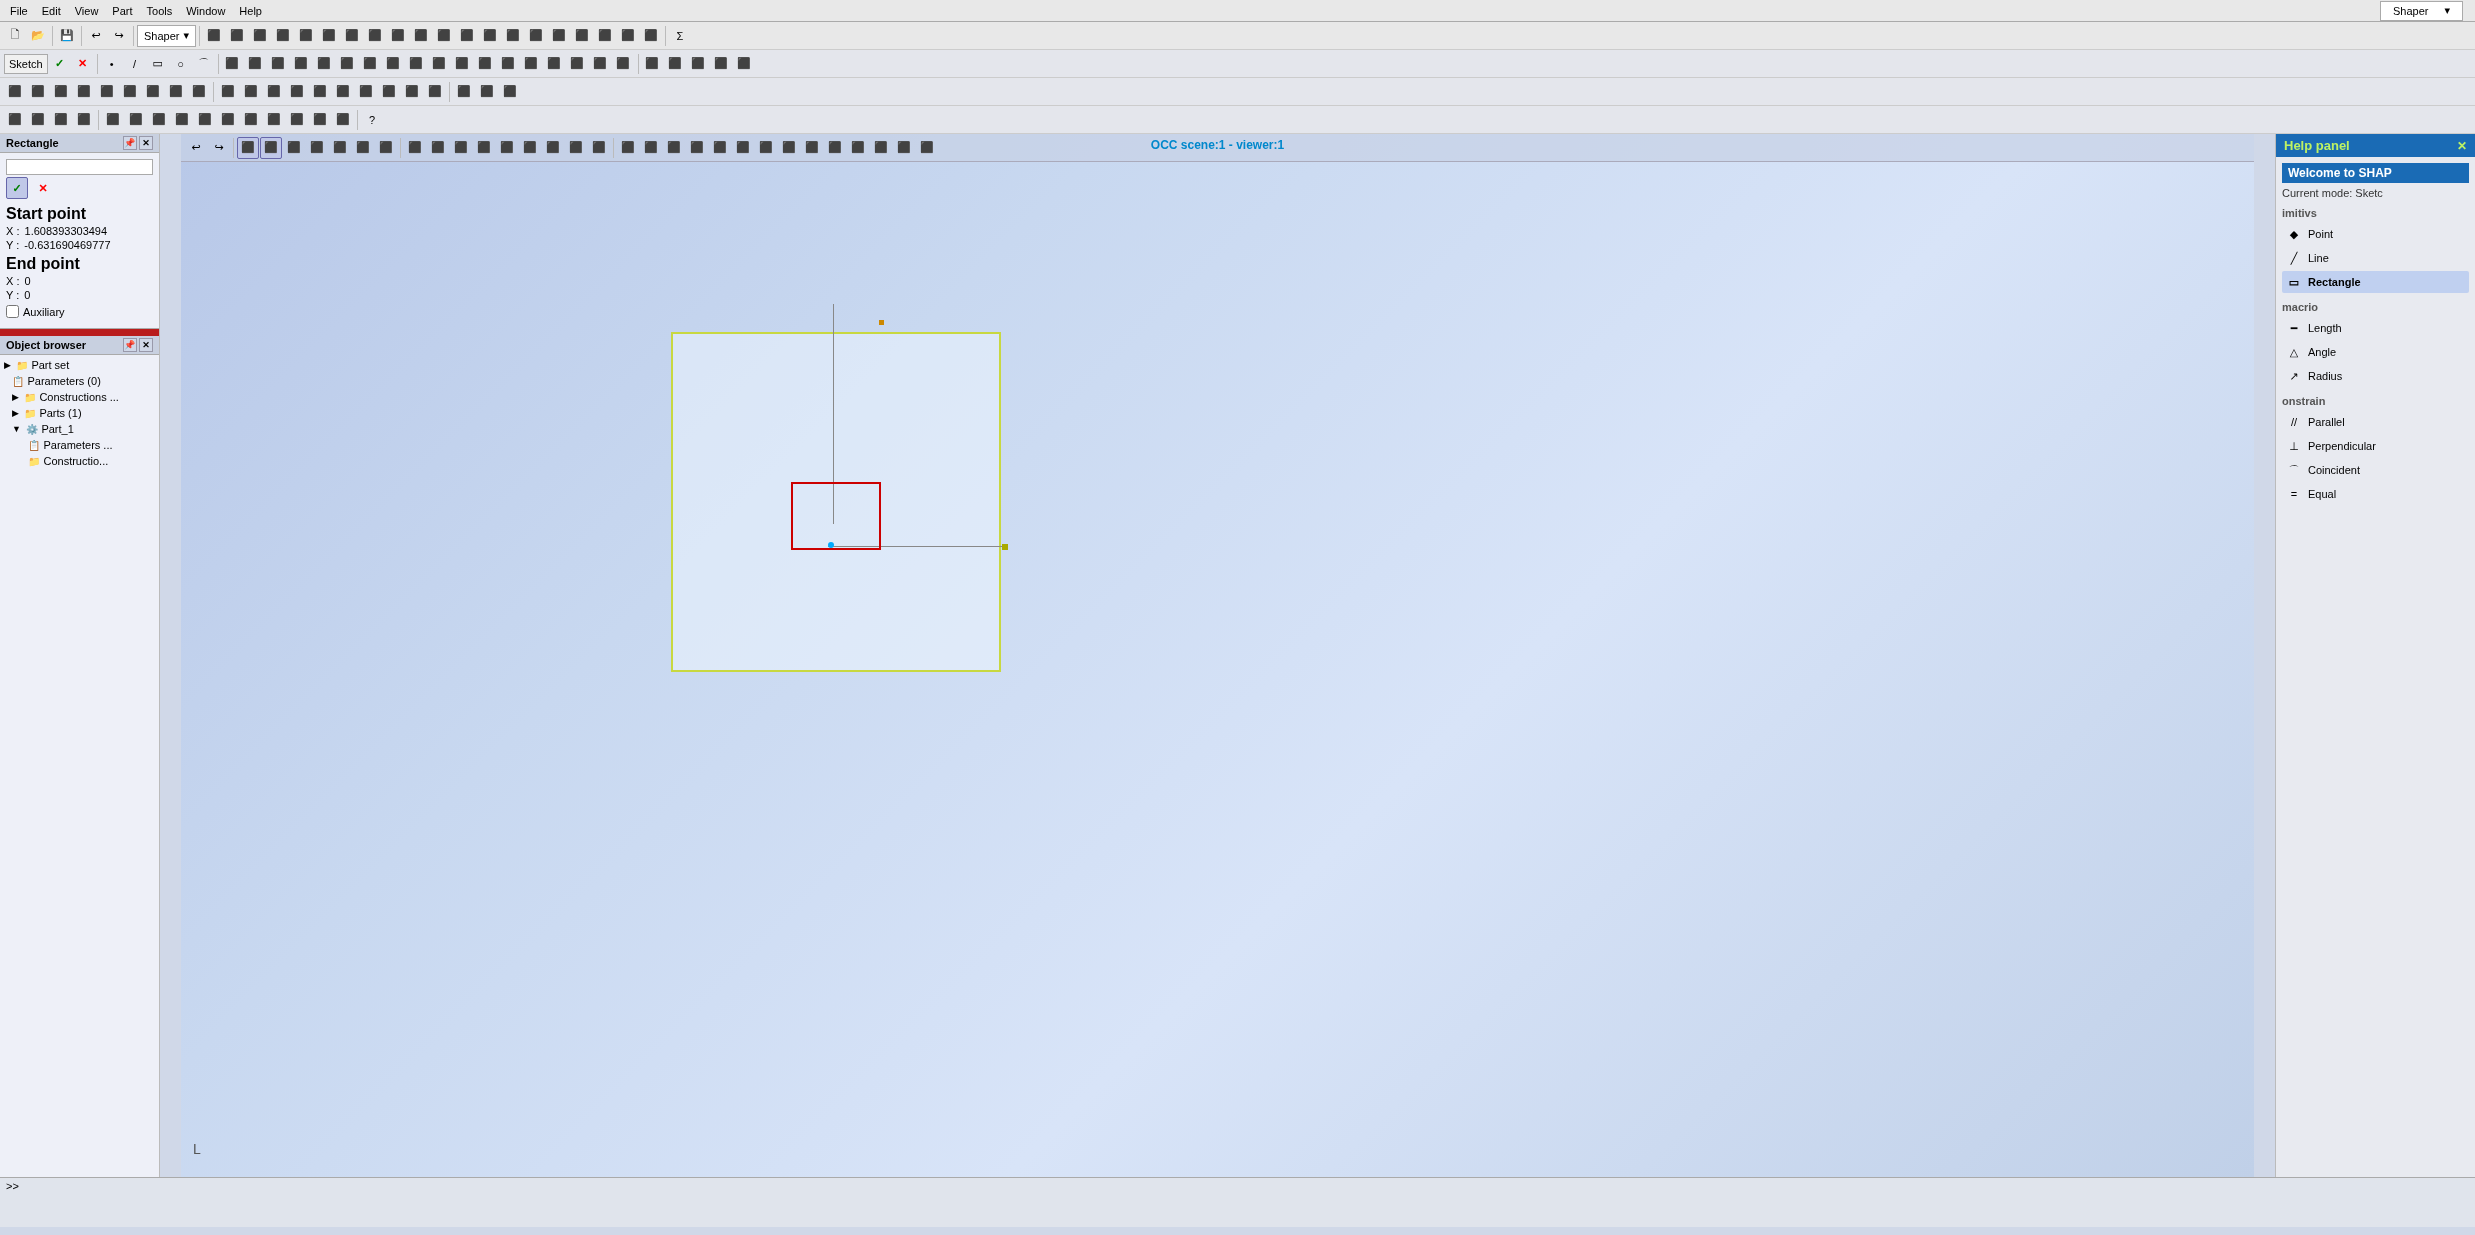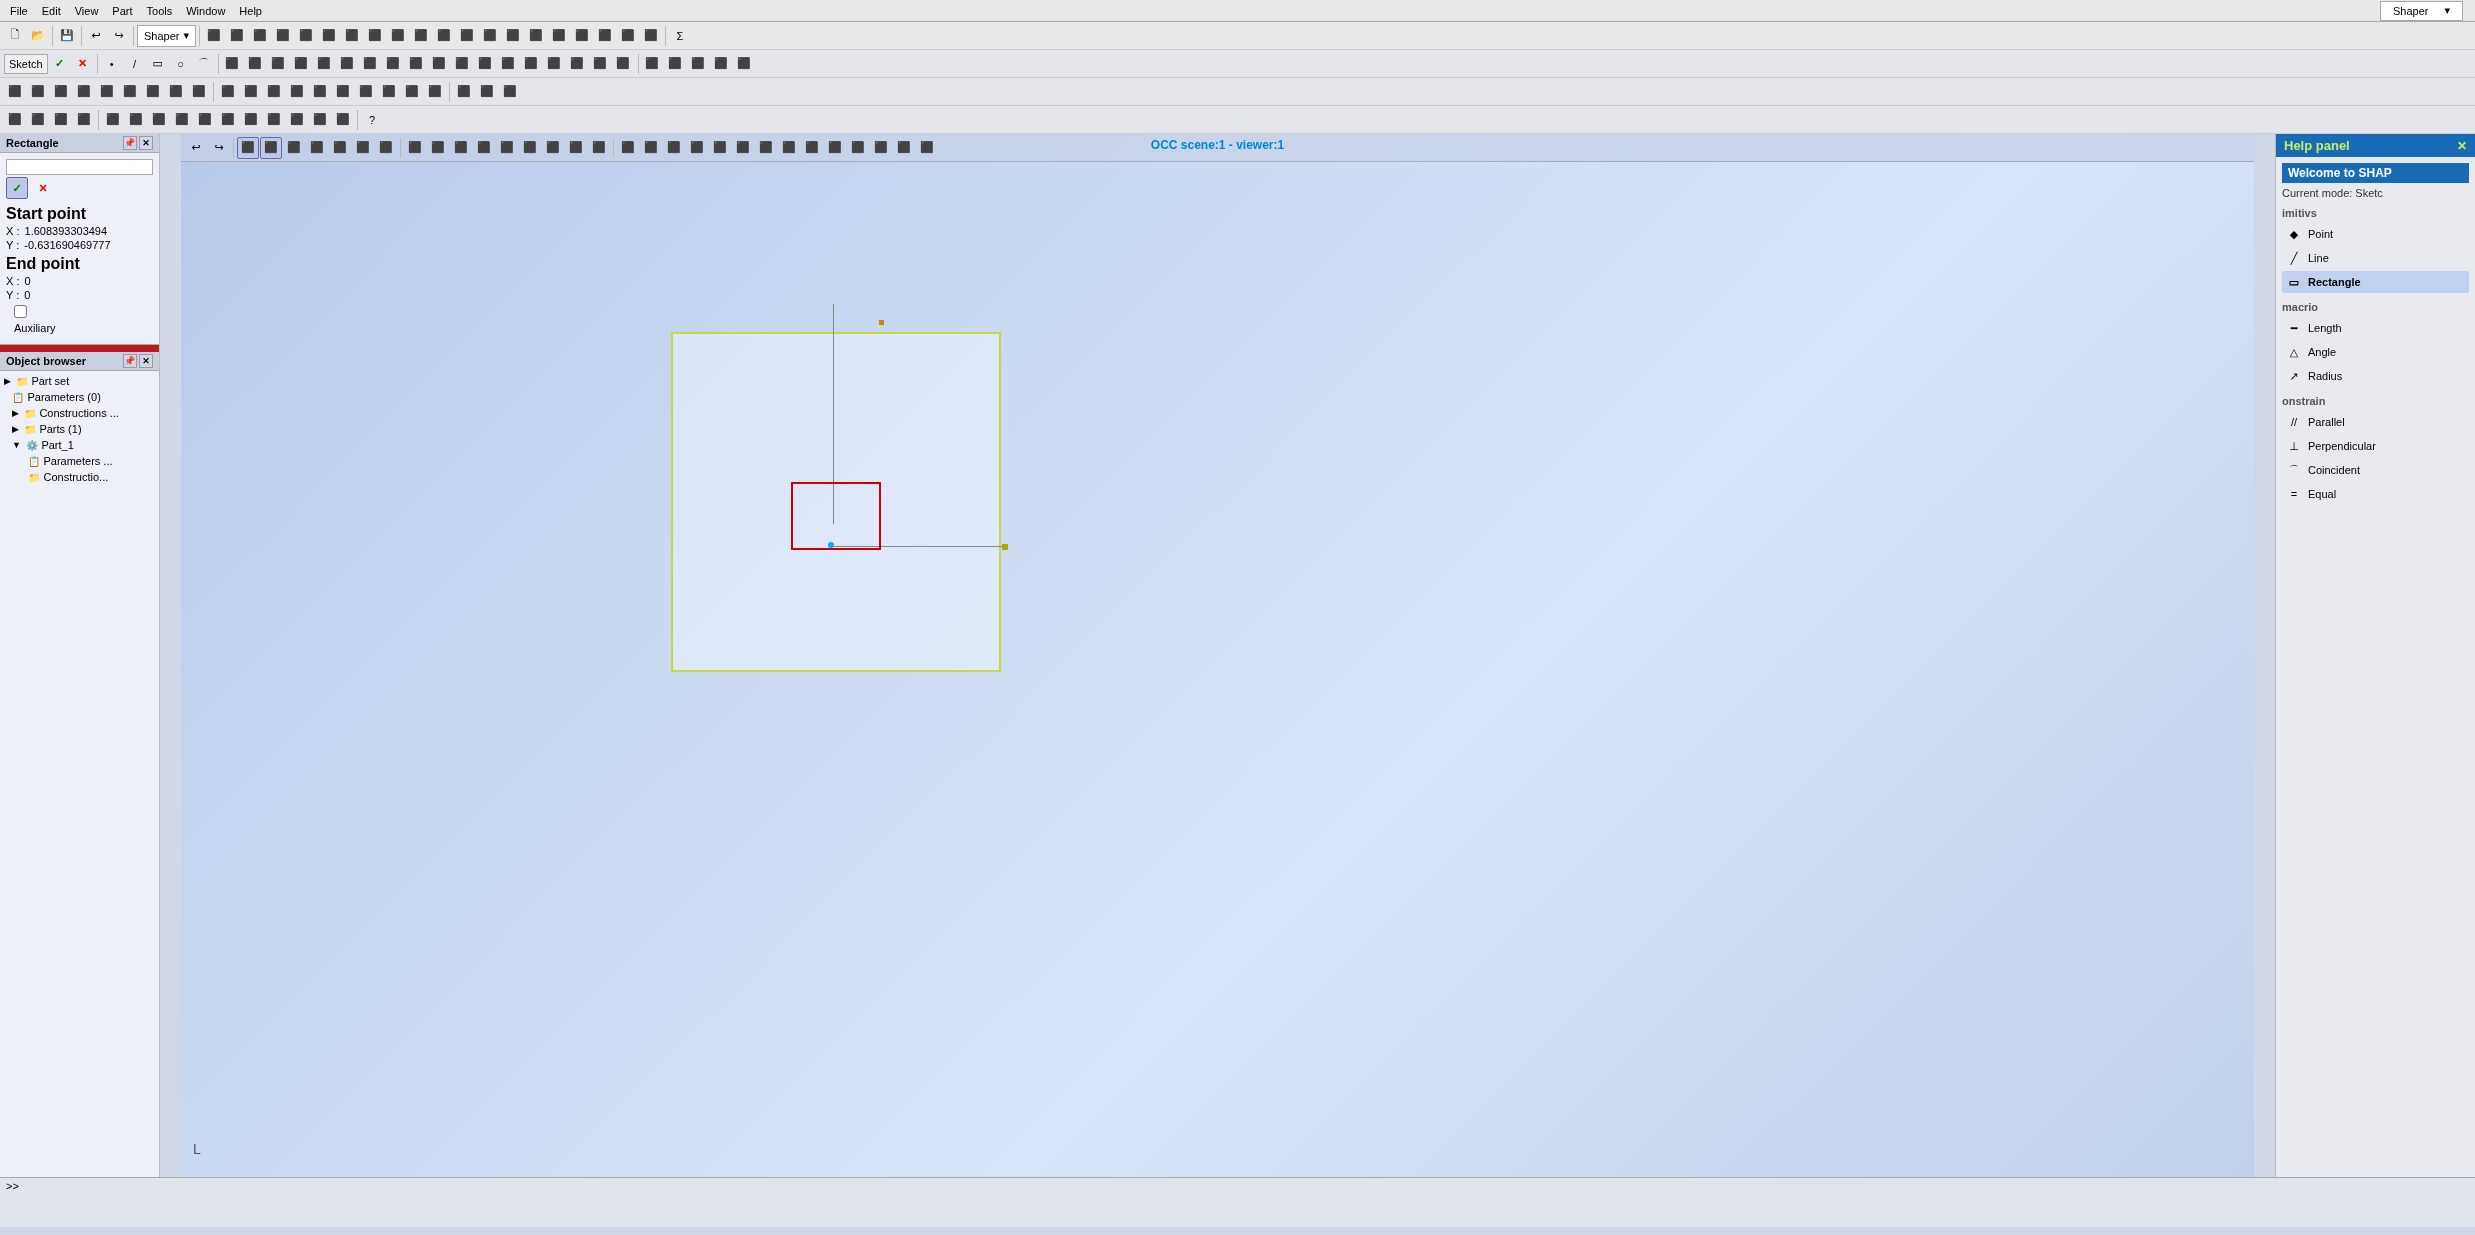--- a/index.html
+++ b/index.html
@@ -71,21 +71,21 @@
       border-bottom: 1px solid #aaa;
     }
     .panel-header-btns { display: flex; gap: 2px; }
     .panel-header-btn {
       width: 14px; height: 14px; font-size: 9px; display: flex; align-items: center;
       justify-content: center; cursor: pointer; background: #d0d8e8; border: 1px solid #99a;
     }
     .panel-body { padding: 6px; font-size: 11px; }
     .panel-body .section-title { font-weight: bold; margin: 4px 0 2px; font-size: 16px; }
     .panel-body .field-row { margin: 2px 0; font-size: 11px; }
-    .checkbox-row { display: flex; align-items: flex-start; gap: 4px; margin: 4px 8px; font-size: 11px; flex-direction: column; }
+    .checkbox-row { display: flex; align-items: flex-end; gap: 4px; margin: 4px 0; font-size: 11px; }
 
     
     #object-browser {
       flex: 1; background: #eef0f8; border-top: 7px solid #b91c1c;
     }
     .tree-item {
       padding: 2px 4px 2px 12px; font-size: 11px; cursor: pointer; display: flex; align-items: center; gap: 3px;
     }
     .tree-item .arrow { font-size: 9px; margin-right: 2px; cursor: pointer; }
     .tree-icon { font-size: 10px; }

